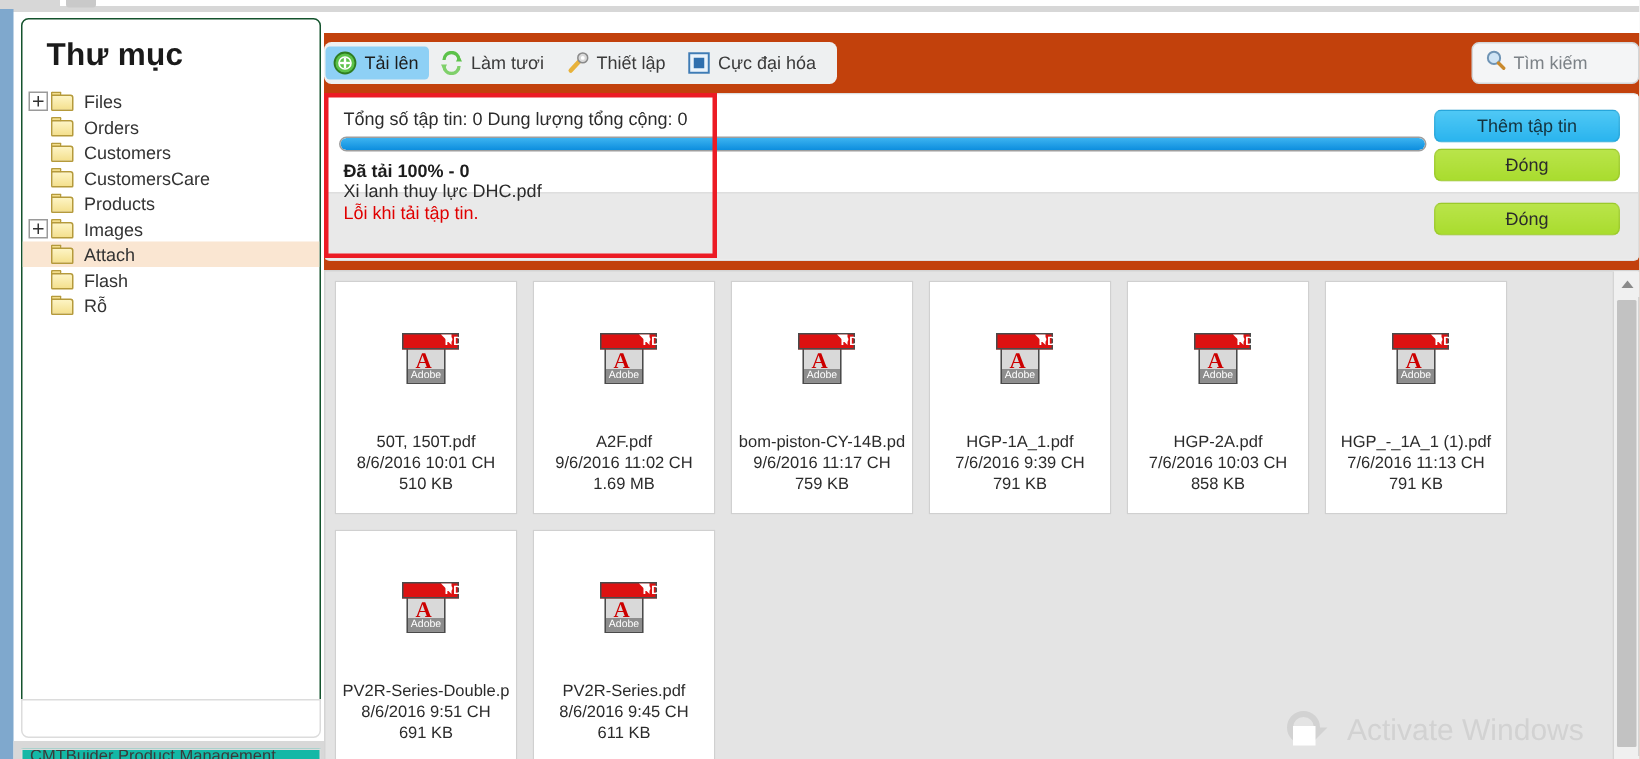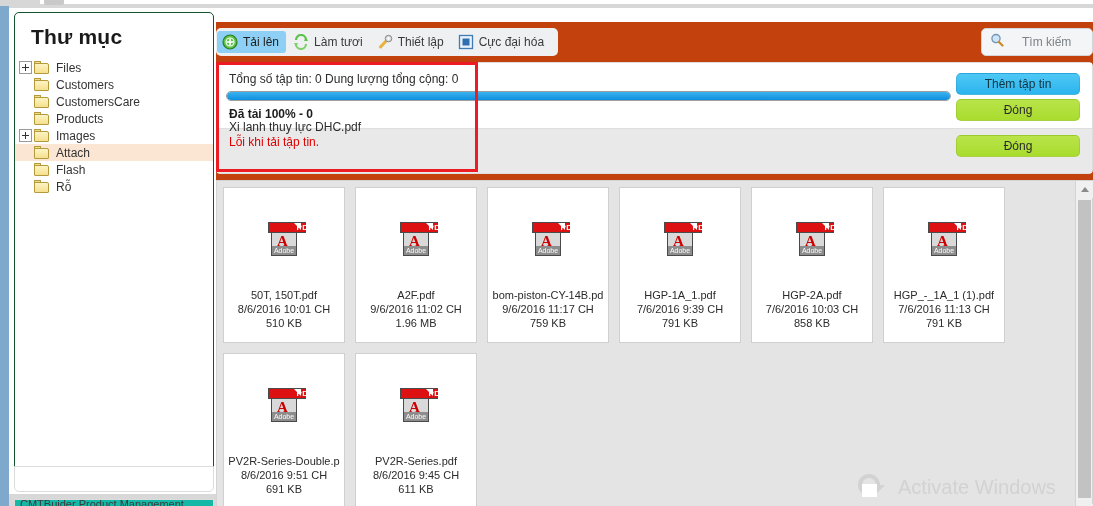--- a/index.html
+++ b/index.html
@@ -77,21 +77,21 @@
   }
   .tb-item.active { background: #8ed0f5; color: #1d1d1d; }
   .tb-ico { width: 16px; height: 16px; margin-right: 5px; flex: 0 0 16px; position: relative; }
 
   
   .search-box {
     position: absolute; right: 0; top: 0; width: 112px; height: 28px;
     background: #f4f5f6; border: 1px solid #d3d6d8; border-radius: 5px;
     display: flex; align-items: center; padding-left: 8px;
   }
-  .search-text { font-size: 12px; color: #7c8287; margin-left: 18px; }
+  .search-text { font-size: 12px; color: #7c8287; margin-left: 5px; }
 
   
   .upload-panel {
     position: absolute; left: 0; top: 40px; width: 877px; height: 112px;
     background: #ffffff; border: 1px solid #dedede; border-radius: 4px;
   }
   .up-top { position: absolute; left: 0; top: 0; width: 875px; height: 65px; background: #ffffff; }
   .up-bottom {
     position: absolute; left: 0; top: 65px; width: 875px; height: 45px; background: #e9e9e9;
     border-top: 1px solid #dedede;
@@ -227,20 +227,28 @@
   <div class="tree-panel">
     <div class="tree-title">Thư mục</div>
     <div class="tree-list" id="tree-list">
         <div class="tree-row">
           <span class="expander"></span>
           <span class="folder-ico">
             <span class="tab"></span>
             <span class="body"></span>
           </span>
           <span class="tree-label">Files</span>
+        </div>
+        <div class="tree-row">
+          <span class="expander blank"></span>
+          <span class="folder-ico">
+            <span class="tab"></span>
+            <span class="body"></span>
+          </span>
+          <span class="tree-label">Orders</span>
         </div>
         <div class="tree-row">
           <span class="expander blank"></span>
           <span class="folder-ico">
             <span class="tab"></span>
             <span class="body"></span>
           </span>
           <span class="tree-label">Customers</span>
         </div>
         <div class="tree-row">
@@ -390,21 +398,21 @@
                 <span class="pdf-ico">
                   <span class="pdf-page"></span>
                   <span class="pdf-a">A</span>
                   <span class="pdf-adobe">Adobe</span>
                   <span class="pdf-banner">PDF</span>
                   <span class="pdf-corner"></span>
                 </span>
               </div>
               <div class="tile-name">A2F.pdf</div>
               <div class="tile-date">9/6/2016 11:02 CH</div>
-              <div class="tile-size">1.96 MB</div>
+              <div class="tile-size">1.69 MB</div>
             </div>
             <div class="file-tile">
               <div class="tile-icon-wrap">
                 <span class="pdf-ico">
                   <span class="pdf-page"></span>
                   <span class="pdf-a">A</span>
                   <span class="pdf-adobe">Adobe</span>
                   <span class="pdf-banner">PDF</span>
                   <span class="pdf-corner"></span>
                 </span>

